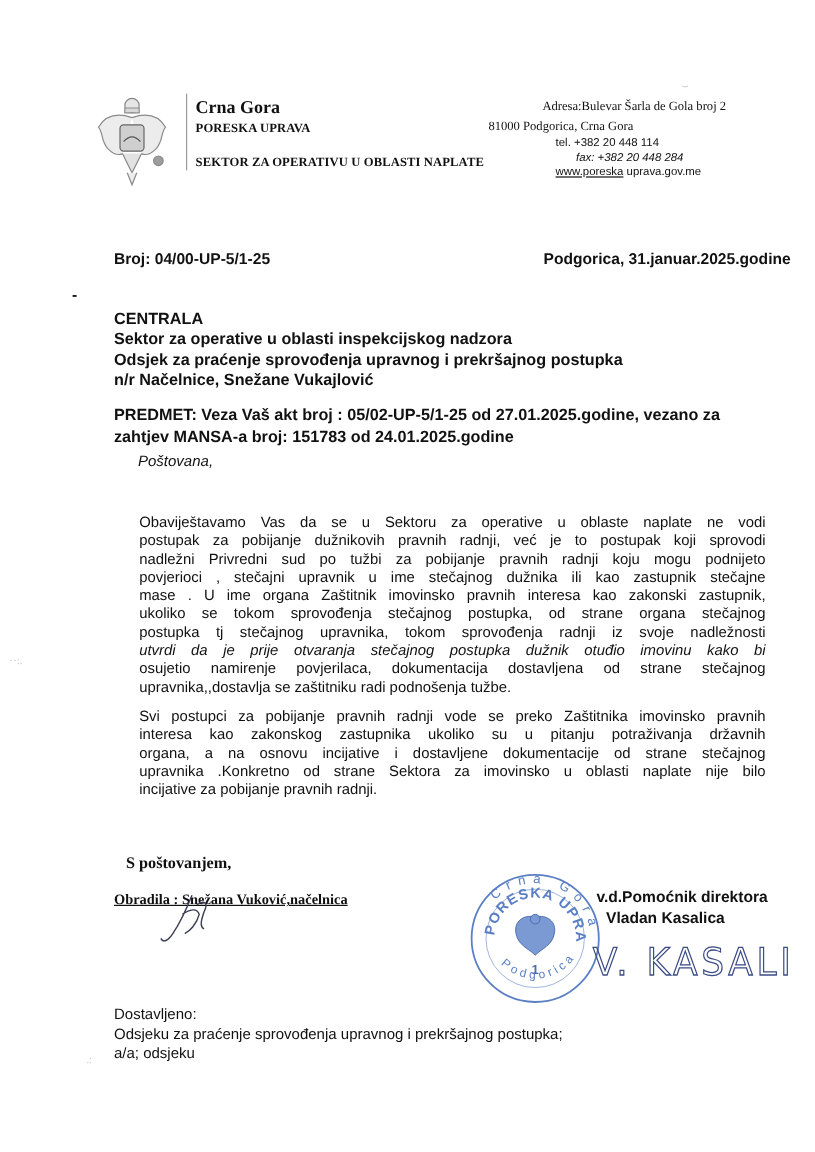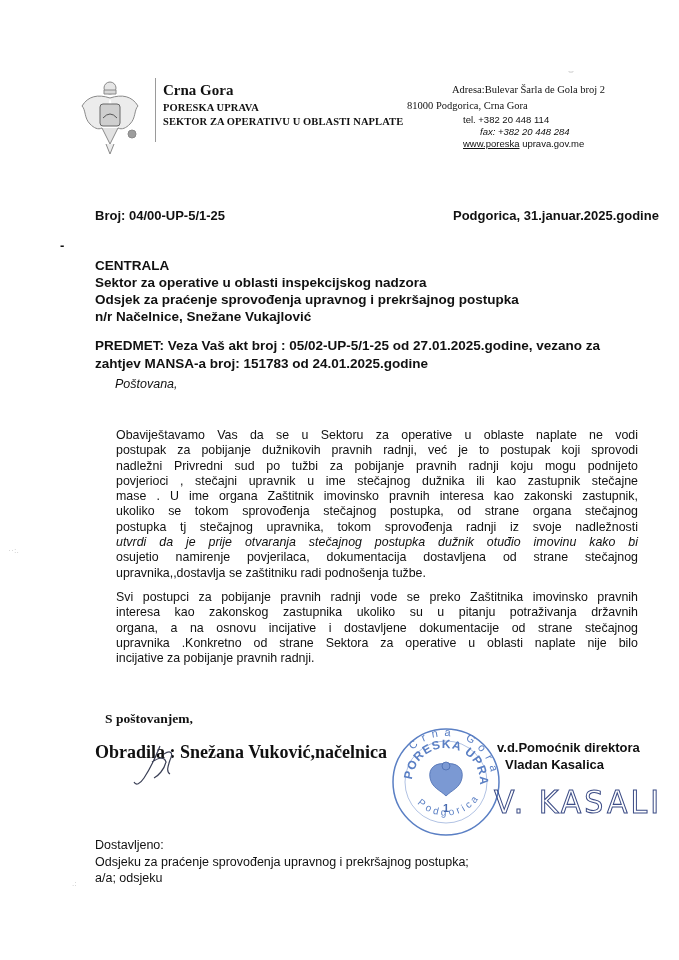--- a/index.html
+++ b/index.html
@@ -25,21 +25,21 @@
   .recipient { left: 95px; font-size: 13.5px; font-weight: bold; }
   .subject { left: 95px; font-size: 13.5px; font-weight: bold; width: 520px; line-height: 18px; }
 
   .greeting { left: 115px; top: 377px; font-size: 12.5px; font-style: italic; }
 
   .body-block { left: 116px; width: 522px; font-size: 12.4px; line-height: 15.3px; }
   .body-line { display: block; text-align: justify; text-align-last: justify; white-space: nowrap; height: 15.3px; }
   .body-line.last { text-align-last: left; }
 
   .closing { left: 105px; top: 711px; font-size: 13.5px; font-weight: bold; }
-  .processed { left: 95px; top: 742px; font-size: 18px; font-weight: bold; }
+  .processed { left: 95px; top: 742px; font-size: 12px; font-weight: bold; text-decoration: underline; }
 
   .sign-title { left: 497px; top: 740px; font-size: 13px; font-weight: bold; }
   .sign-name { left: 505px; top: 757px; font-size: 13px; font-weight: bold; }
 
   .stamp { left: 390px; top: 726px; width: 112px; height: 112px; }
   .signature-right { left: 490px; top: 775px; width: 170px; height: 48px; }
   .signature-left { left: 130px; top: 742px; width: 60px; height: 50px; }
 
   .delivered { left: 95px; top: 838px; font-size: 12.5px; }
   .delivered-item { left: 95px; font-size: 12.5px; }
@@ -60,21 +60,21 @@
       <path d="M23 40 q7 -8 14 0" stroke="#555"></path>
       <path d="M22 50 L30 66 L38 50" fill="#e2e2e2"></path>
       <path d="M26 66 L30 76 L34 66" fill="#ececec"></path>
       <circle cx="52" cy="56" r="4" fill="#9d9d9d"></circle>
     </g>
   </svg>
 </div>
 <div class="abs vline"></div>
 <div class="abs serif org-title">Crna Gora</div>
 <div class="abs serif org-line" style="top:102px;">PORESKA UPRAVA</div>
-<div class="abs serif org-line" style="top:116px;">SEKTOR ZA OPERATIVU U OBLASTI NAPLATE</div>
+<div class="abs serif org-line" style="top:130px;">SEKTOR ZA OPERATIVU U OBLASTI NAPLATE</div>
 
 <div class="abs serif addr" style="left:452px; top:84px;font-family:Liberation Serif, serif;">Adresa:Bulevar Šarla de Gola broj 2</div>
 <div class="abs serif addr" style="left:407px; top:100px;">81000 Podgorica, Crna Gora</div>
 <div class="abs sans contact" style="left:463px; top:114px;">tel. +382 20 448 114</div>
 <div class="abs sans contact fax" style="left:480px; top:126px;">fax: +382 20 448 284</div>
 <div class="abs sans contact web" style="left:463px; top:138px;">
   <u>www.poreska</u><span> uprava.gov.me</span>
 </div>
 
 <div class="abs sans ref-line" style="left:95px;">Broj:  04/00-UP-5/1-25</div>
@@ -103,21 +103,21 @@
   <span class="body-line">postupka tj stečajnog upravnika,  tokom sprovođenja radnji iz svoje nadležnosti</span>
   <span class="body-line" style="font-style:italic;">utvrdi da je prije otvaranja stečajnog postupka dužnik otuđio imovinu kako bi</span>
   <span class="body-line">osujetio namirenje povjerilaca, dokumentacija    dostavljena od strane stečajnog</span>
   <span class="body-line last">upravnika,,dostavlja se  zaštitniku radi podnošenja tužbe.</span>
 </div>
 
 <div class="abs sans body-block" style="top:590px;">
   <span class="body-line">Svi postupci za pobijanje pravnih radnji vode se preko Zaštitnika imovinsko pravnih</span>
   <span class="body-line">interesa kao zakonskog zastupnika ukoliko su u pitanju  potraživanja državnih</span>
   <span class="body-line">organa, a  na osnovu incijative i dostavljene dokumentacije od strane stečajnog</span>
-  <span class="body-line">upravnika .Konkretno od strane Sektora za operative u oblasti naplate nije bilo</span>
+  <span class="body-line">upravnika .Konkretno od strane Sektora za imovinsko u oblasti naplate nije bilo</span>
   <span class="body-line last">incijative za pobijanje pravnih radnji.</span>
 </div>
 
 <div class="abs serif closing">S poštovanjem,</div>
 <div class="abs serif processed">Obradila : Snežana Vuković,načelnica</div>
 
 <div class="abs signature-left">
   <svg width="60" height="50" viewBox="0 0 60 50">
     <path d="M30 4 C26 14 22 24 14 36 C10 42 6 44 4 40 M22 20 C28 16 34 14 36 20 C34 28 28 34 24 36 M34 12 C40 8 44 10 40 18 C38 24 36 30 40 32" fill="none" stroke="#3a3f55" stroke-width="1.2"></path>
   </svg>

